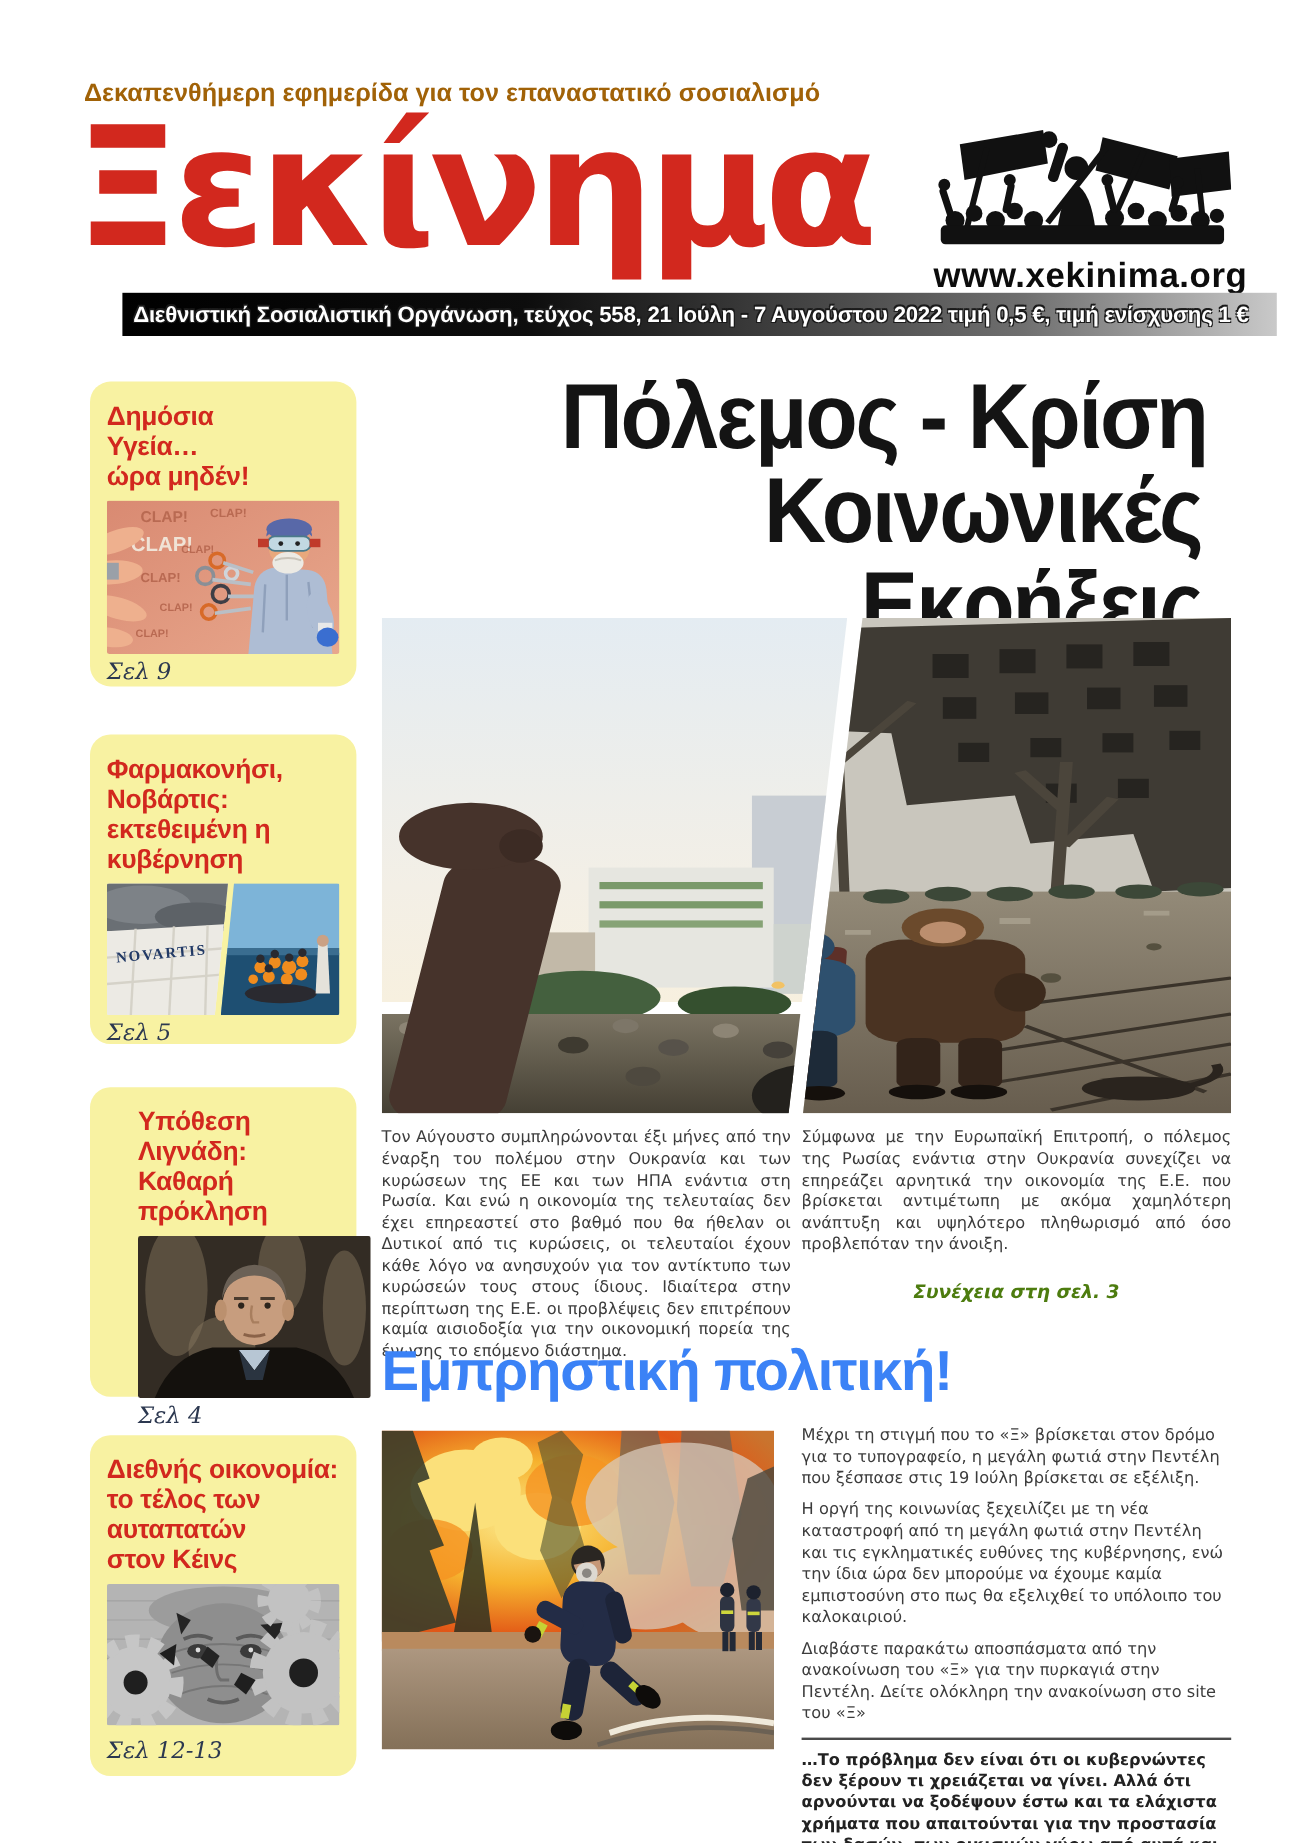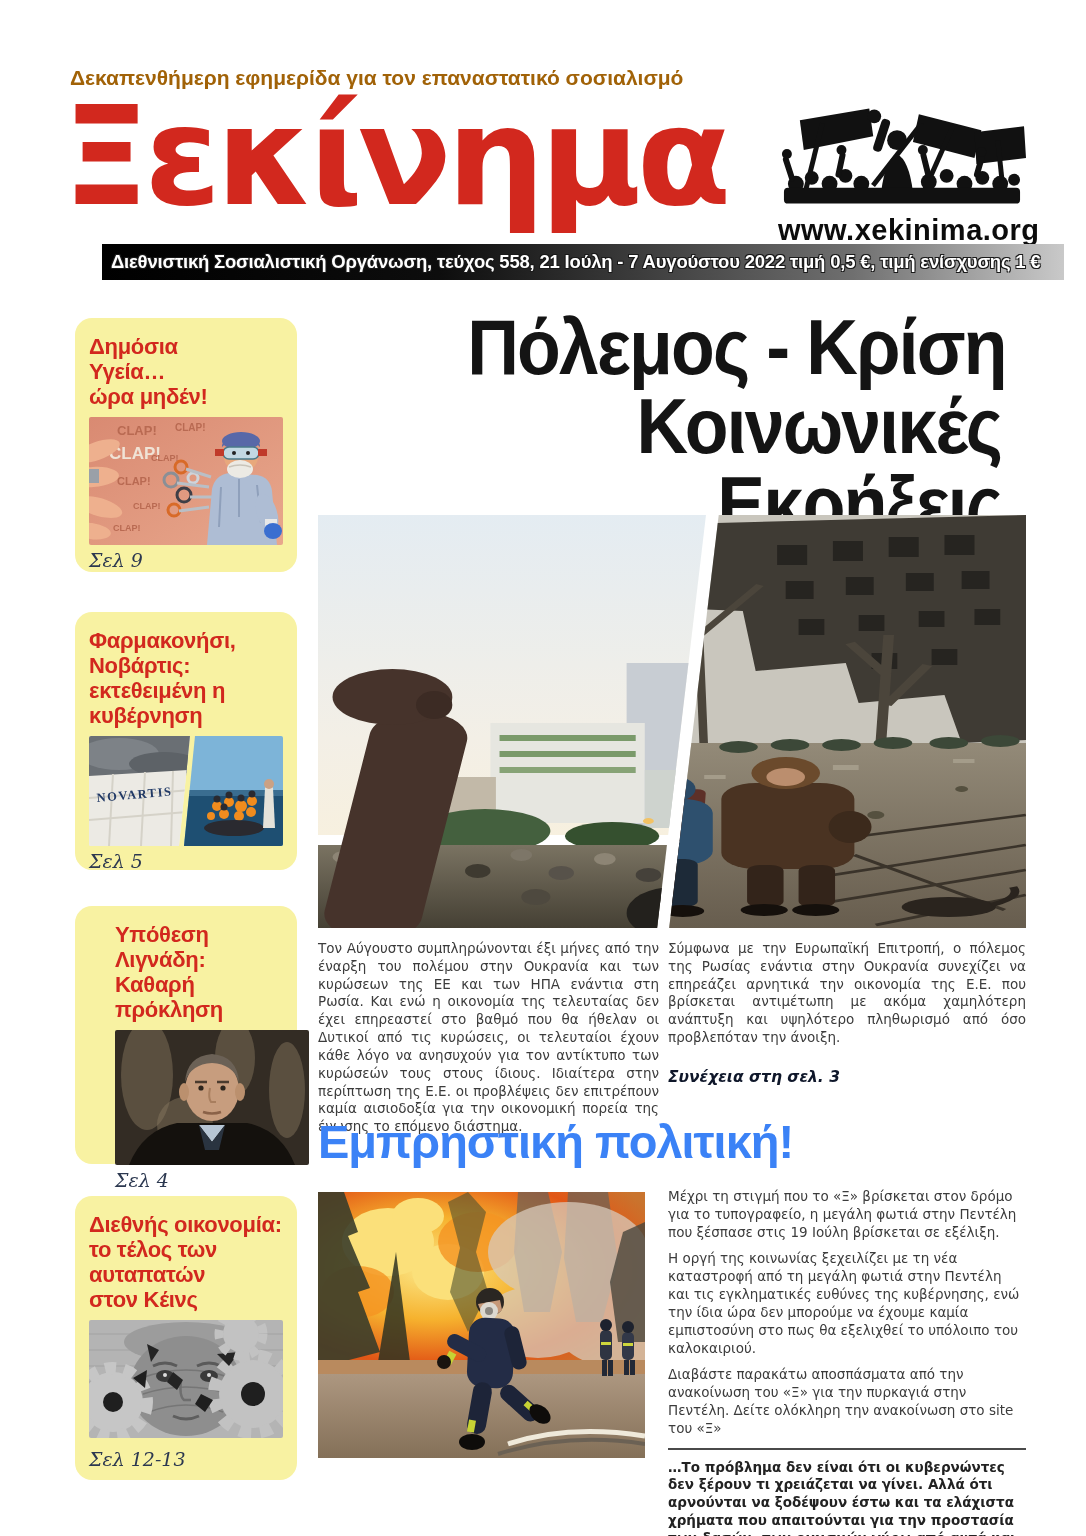--- a/index.html
+++ b/index.html
@@ -45,22 +45,22 @@
   .photo-pair{position:absolute;left:318px;top:515px;width:708px;height:413px;}
   .photo-left,.photo-right{position:absolute;inset:0;}
   .photo-left{clip-path:polygon(0% 0%,54.8% 0%,47.9% 100%,0% 100%);}
   .photo-right{clip-path:polygon(56.6% 0%,100% 0%,100% 100%,49.6% 100%);}
   .photo-pair svg{width:100%;height:100%;display:block;}
 
   .bodycol{position:absolute;font-size:13.5px;line-height:1.32;color:#3c3c3c;text-align:justify;
            font-family:"DejaVu Sans",sans-serif;}
   #col-left{left:318px;top:940px;width:341px;}
   #col-right{left:668px;top:940px;width:358px;}
-  .continuation{margin-top:20px;text-align:left;font-weight:bold;font-style:italic;
-                color:#0f172a;font-size:15.5px;}
+  .continuation{margin-top:20px;text-align:center;font-weight:bold;font-style:italic;
+                color:#4d7c0f;font-size:15.5px;}
 
   
   .headline2{position:absolute;left:318px;top:1114px;color:#3b82f6;font-weight:bold;
              font-size:47px;letter-spacing:-1px;font-family:"Liberation Sans",sans-serif;}
   .fire-photo{position:absolute;left:318px;top:1192px;width:327px;height:266px;overflow:hidden;}
   .fire-photo svg{width:100%;height:100%;display:block;}
   #col-bottom{left:668px;top:1188px;width:358px;text-align:left;}
   #col-bottom p{margin:0 0 9px 0;}
   #col-bottom hr{border:none;border-top:2px solid #4a4a4a;margin:10px 0 9px 0;}
   .highlight{font-weight:bold;color:#222;}

